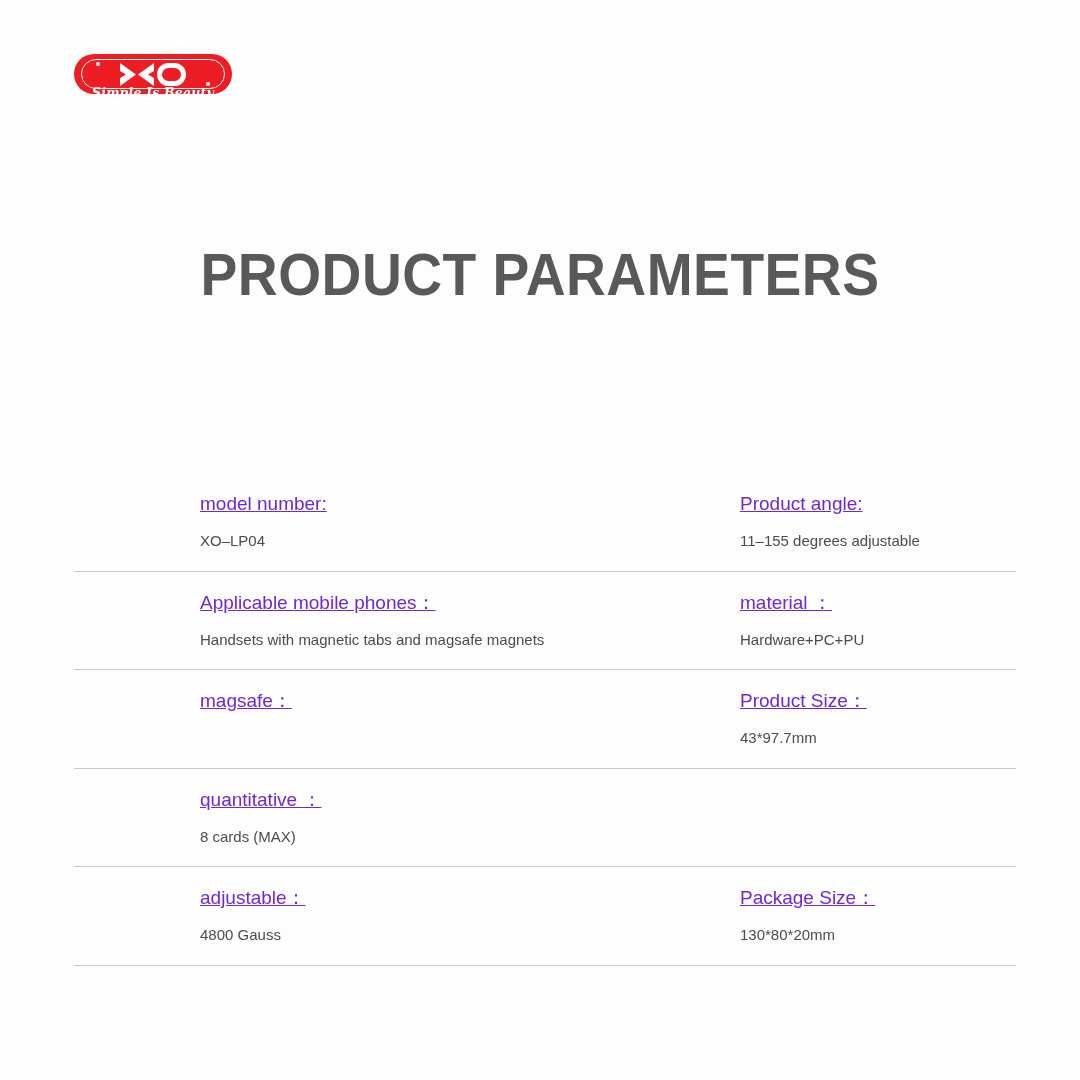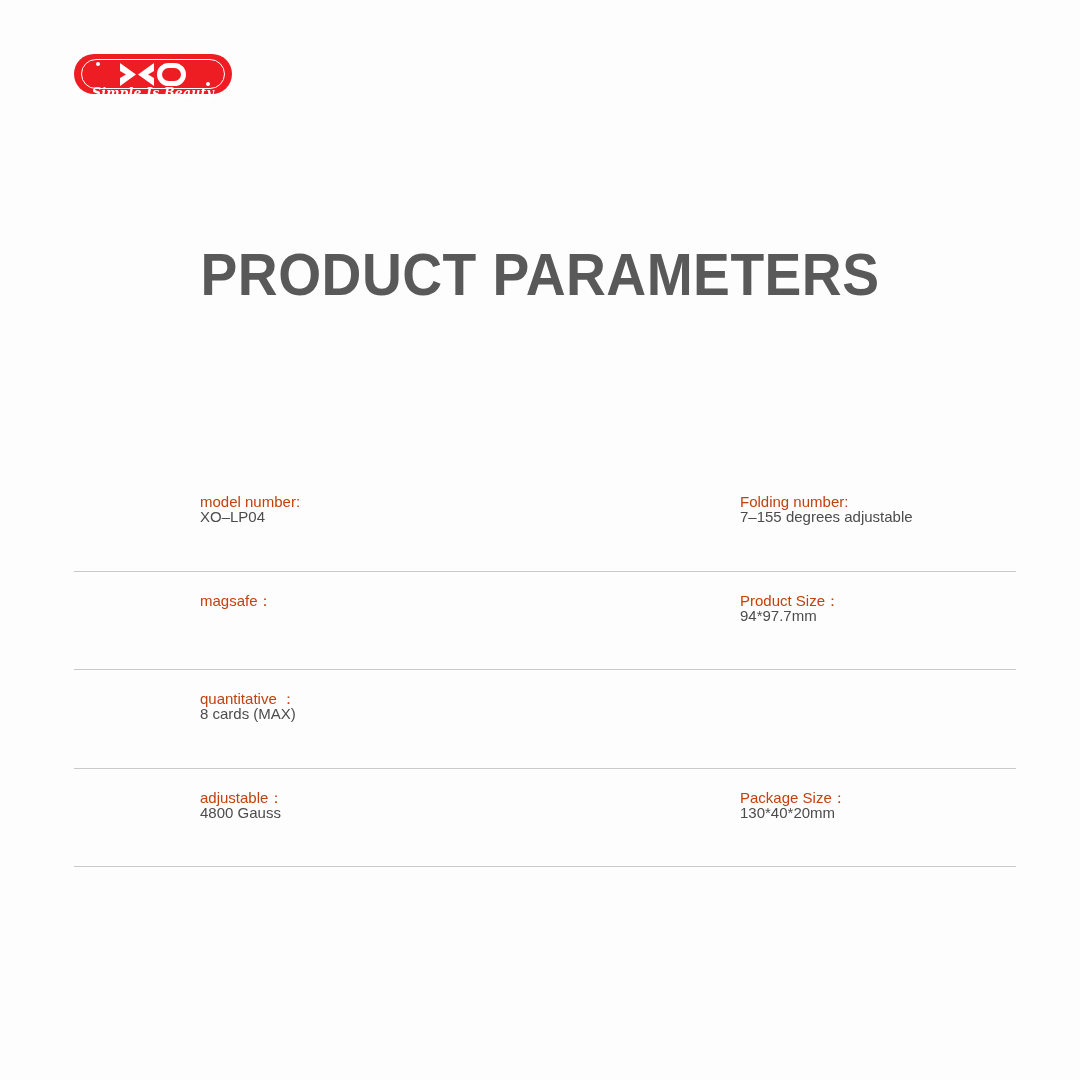--- a/index.html
+++ b/index.html
@@ -114,29 +114,31 @@
     display: flex;
   }
   .spec-cell {
     box-sizing: border-box;
     padding-top: 21px;
   }
   .spec-cell.left  { width: 540px; padding-left: 126px; }
   .spec-cell.right { width: 402px; padding-left: 126px; }
 
   .spec-label {
-    color: #c2410c;
-    font-size: 15px;
+    color: #6d28d9;
+    font-size: 19px;
     line-height: 1;
     white-space: nowrap;
+    text-decoration: underline;
   }
   .spec-value {
     color: #4c4c4c;
     font-size: 15px;
     line-height: 1;
+    margin-top: 20px;
     white-space: pre;
   }
 </style>
 </head>
 <body>
 
 <div class="logo-wrap">
   <div class="logo-badge"></div>
   <div class="logo-inner-outline"></div>
   <div class="logo-dot tl"></div>
@@ -154,47 +156,57 @@
 <div class="page-title">PRODUCT PARAMETERS</div>
 
 <div class="spec-table">
 
   <div class="spec-row">
     <div class="spec-cell left">
       <div class="spec-label">model number:</div>
       <div class="spec-value">XO–LP04</div>
     </div>
     <div class="spec-cell right">
-      <div class="spec-label">Folding number:</div>
-      <div class="spec-value">7–155 degrees adjustable</div>
-    </div>
-  </div>
-
+      <div class="spec-label">Product angle:</div>
+      <div class="spec-value">11–155 degrees adjustable</div>
+    </div>
+  </div>
+
+  <div class="spec-row">
+    <div class="spec-cell left">
+      <div class="spec-label">Applicable mobile phones：</div>
+      <div class="spec-value">Handsets with magnetic tabs and magsafe magnets</div>
+    </div>
+    <div class="spec-cell right">
+      <div class="spec-label">material ：</div>
+      <div class="spec-value">Hardware+PC+PU</div>
+    </div>
+  </div>
 
   <div class="spec-row">
     <div class="spec-cell left">
       <div class="spec-label">magsafe：</div>
     </div>
     <div class="spec-cell right">
       <div class="spec-label">Product Size：</div>
-      <div class="spec-value">94*97.7mm</div>
+      <div class="spec-value">43*97.7mm</div>
     </div>
   </div>
 
   <div class="spec-row">
     <div class="spec-cell right">
       <div class="spec-label">quantitative ：</div>
       <div class="spec-value">8 cards (MAX)</div>
     </div>
   </div>
 
   <div class="spec-row">
     <div class="spec-cell left">
       <div class="spec-label">adjustable：</div>
       <div class="spec-value">4800 Gauss</div>
     </div>
     <div class="spec-cell right">
       <div class="spec-label">Package Size：</div>
-      <div class="spec-value">130*40*20mm</div>
+      <div class="spec-value">130*80*20mm</div>
     </div>
   </div>
 
 </div>
 
 </body></html>

